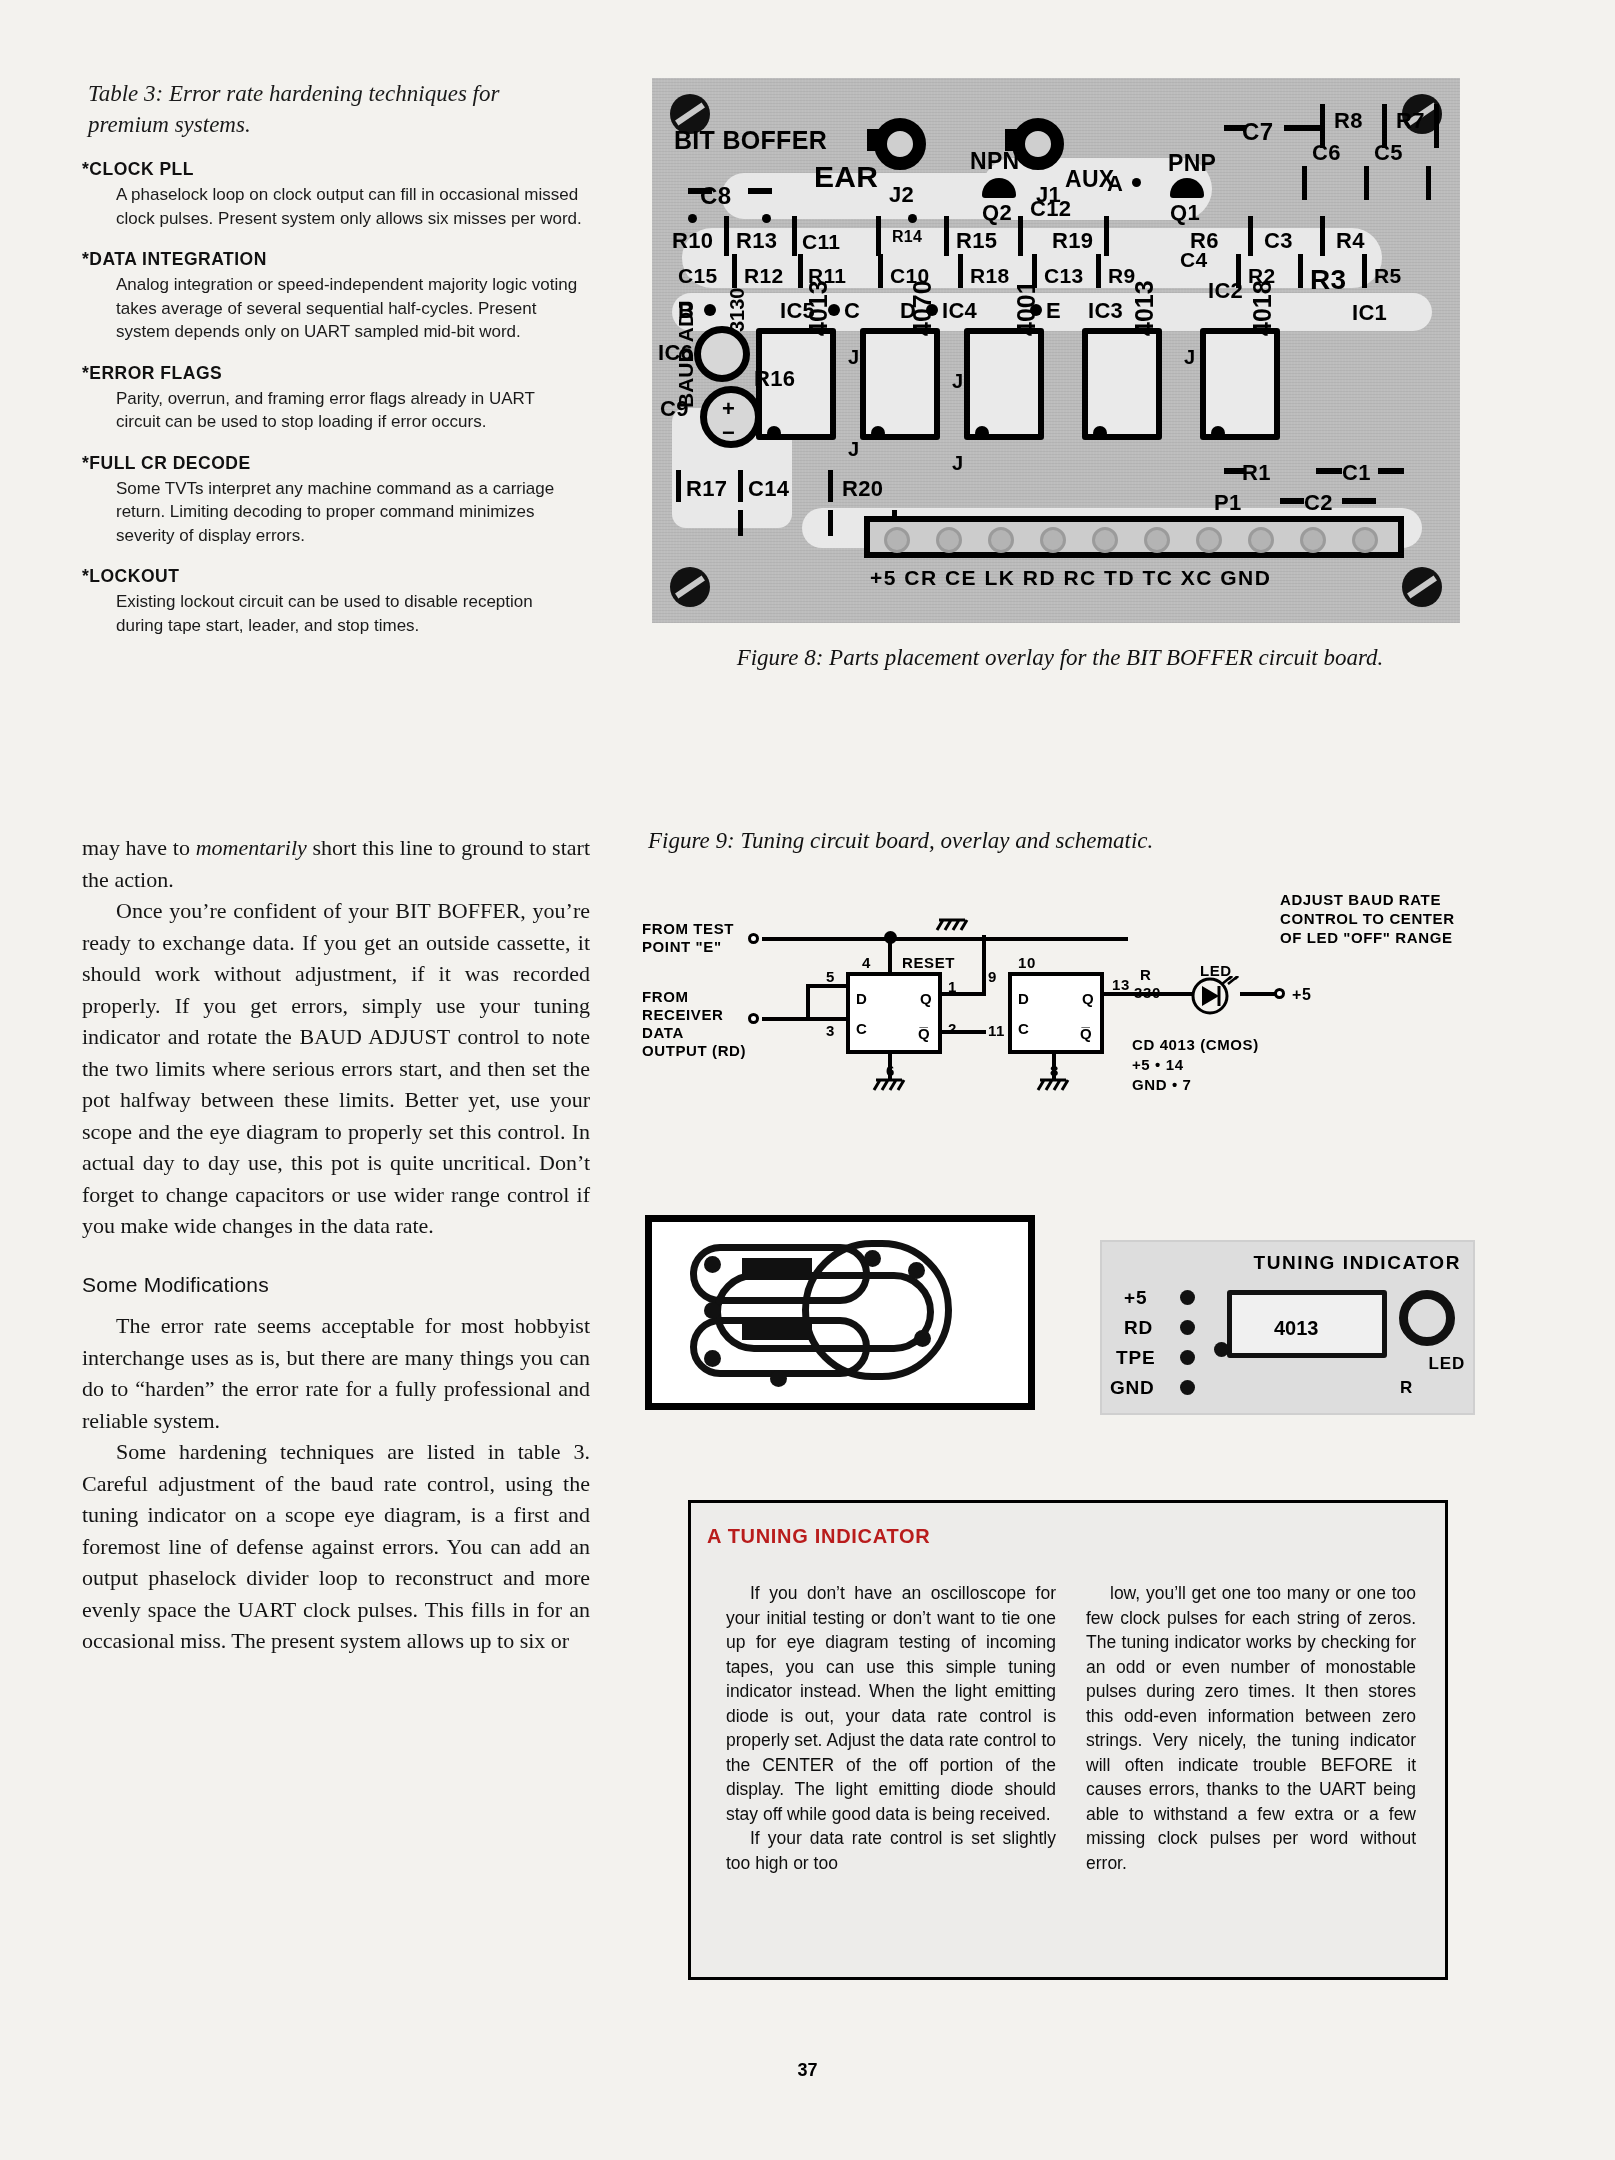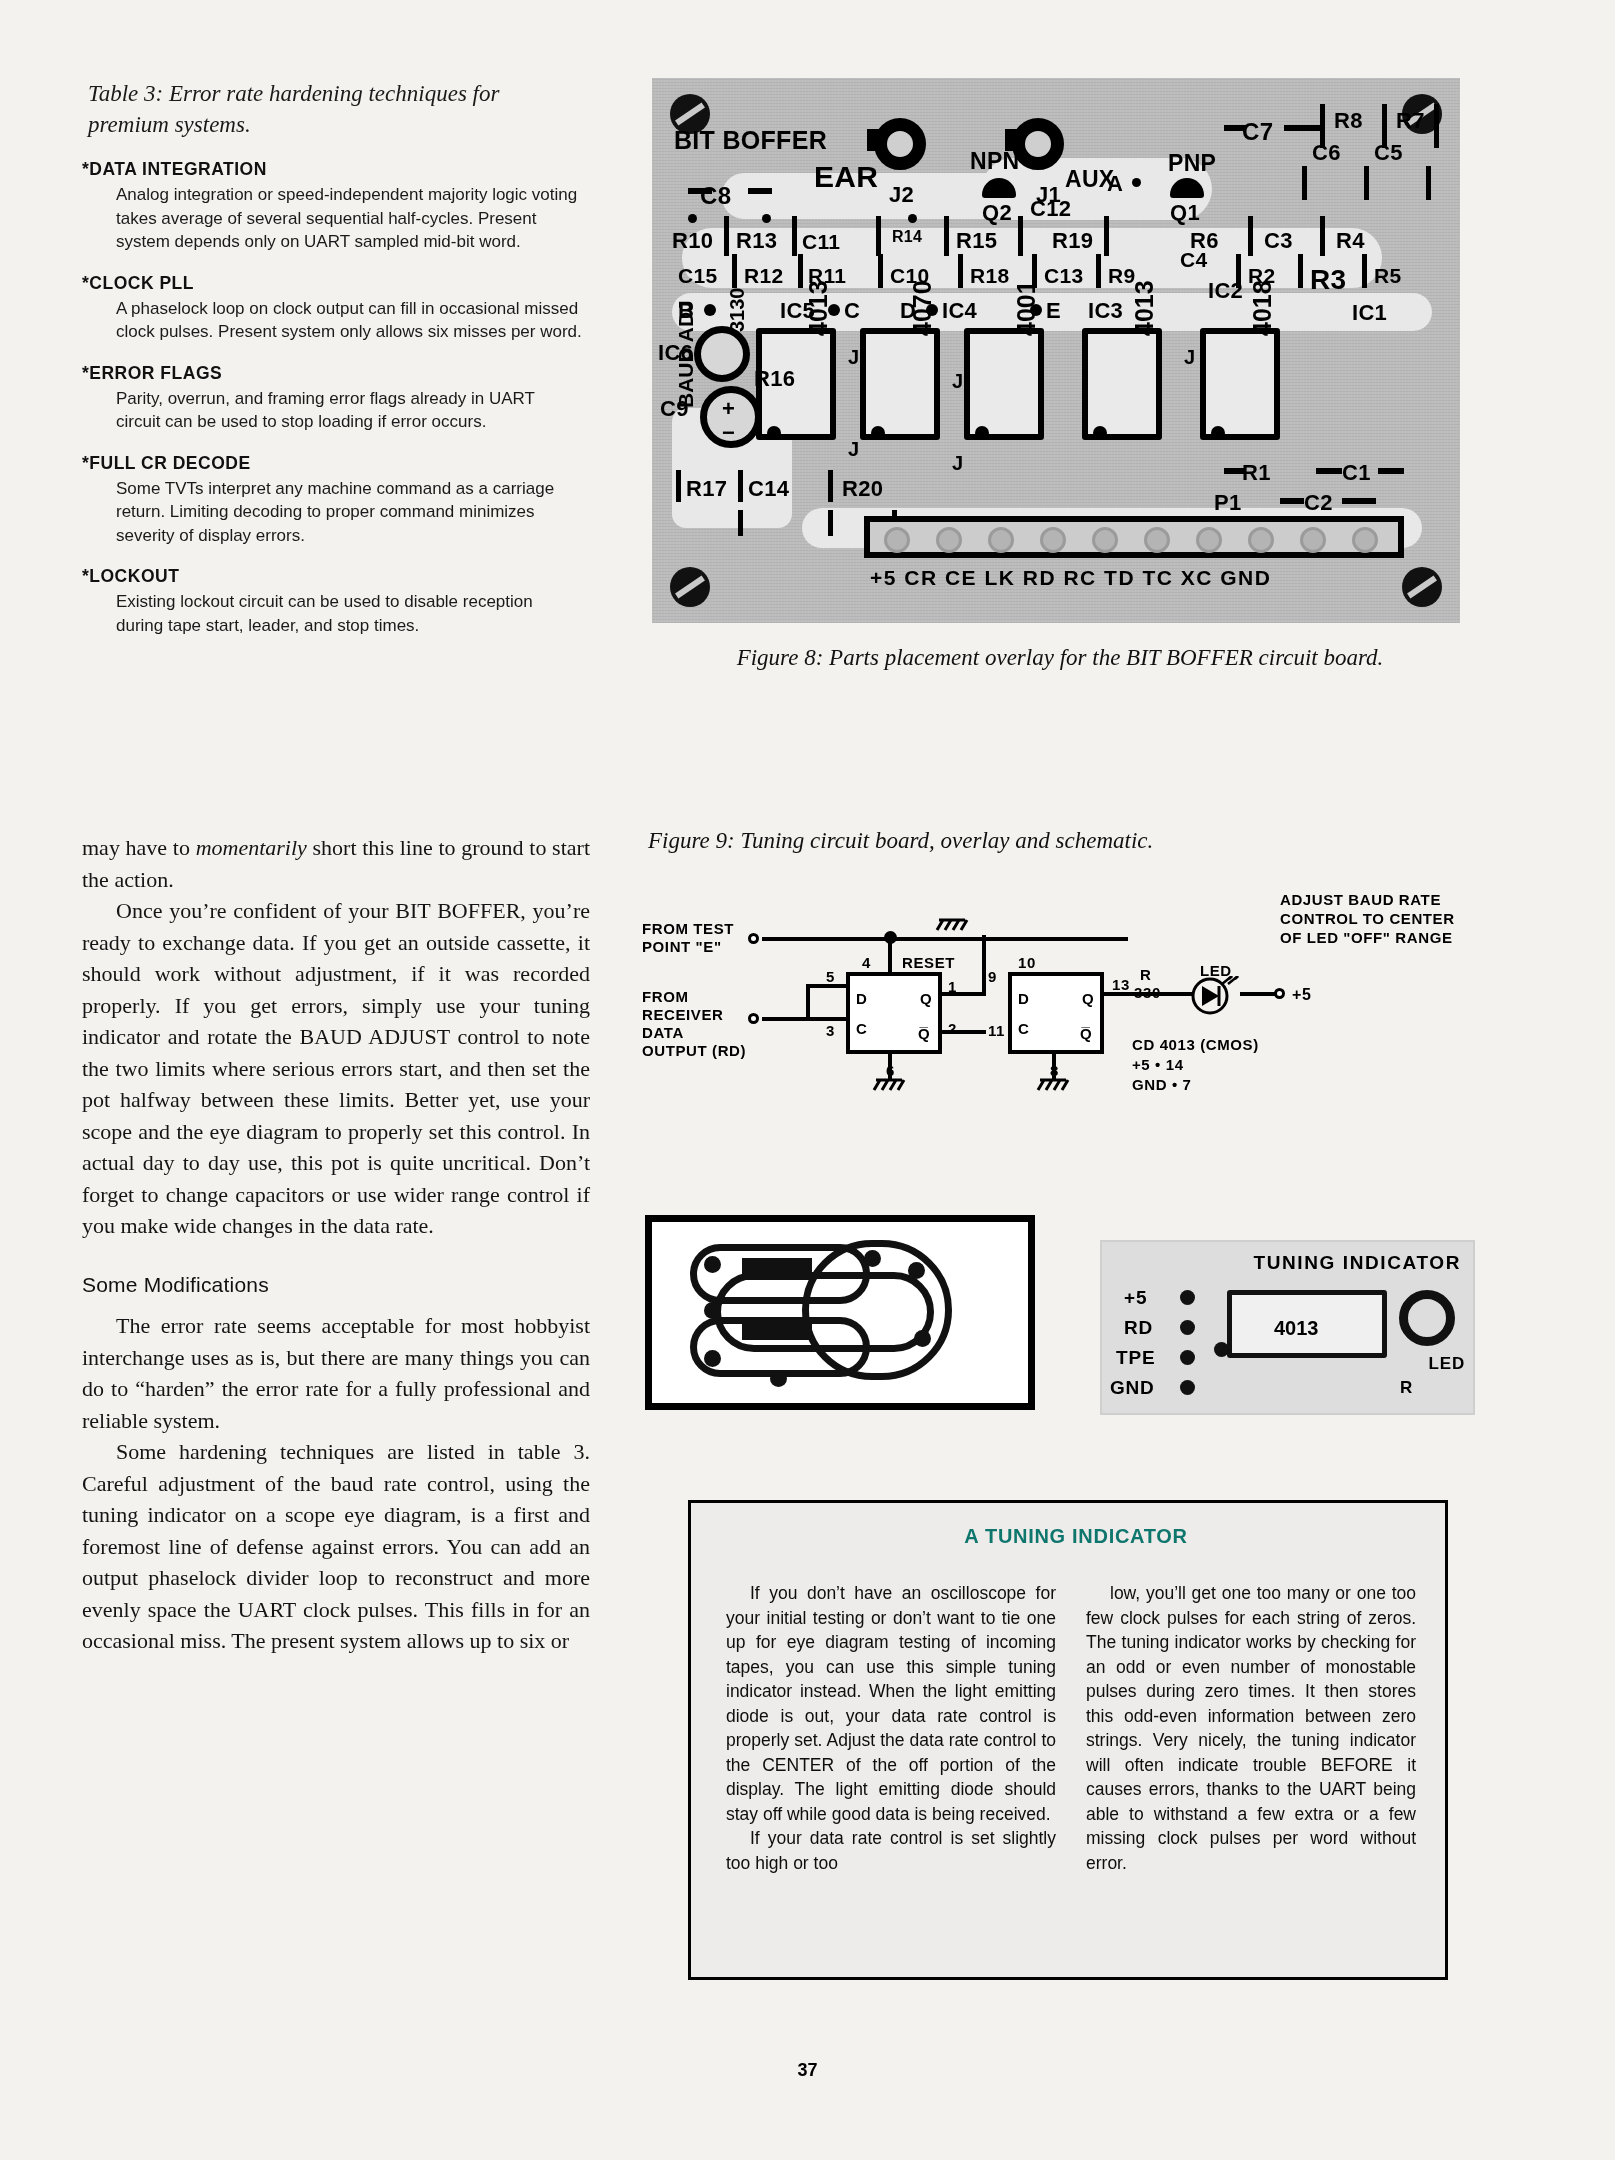--- a/index.html
+++ b/index.html
@@ -183,23 +183,23 @@
     position:absolute; right:18px; top:48px; width:56px; height:56px;
     border:9px solid #111; border-radius:50%; background:#ddd;
   }
 
   
   #sidebar-box{
     position:absolute; left:688px; top:1500px; width:760px; height:480px;
     border:3px solid #000; background:#edecea;
   }
   #sidebar-title{
-    position:absolute; left:16px; right:0; top:22px; text-align:center;
+    position:absolute; left:16px; right:0; top:22px; text-align:left;
     font-family:"Liberation Sans", sans-serif; font-weight:bold;
-    font-size:20px; letter-spacing:.7px; color:#0f766e;
+    font-size:20px; letter-spacing:.7px; color:#b91c1c;
   }
   .sb-col{
     position:absolute; top:78px; width:330px;
     font-family:"Liberation Sans", sans-serif;
     font-size:17.5px; line-height:24.5px; color:#0d0d0d;
     text-align:justify;
   }
   .sb-col p{ margin:0; text-indent:24px; }
   #sb-col1{ left:35px; }
   #sb-col2{ left:395px; }
@@ -212,26 +212,26 @@
 </style>
 </head>
 <body>
 
 <div class="page">
 
   <div id="left-col">
     <div id="table3-caption">Table 3:  Error rate hardening techniques for premium systems.</div>
 
     <div class="tbl-entry">
+      <div class="tbl-head">*CLOCK PLL</div>
+      <div class="tbl-body">A phaselock loop on clock output can fill in occasional missed clock pulses.  Present system only allows six misses per word.</div>
+    </div>
+    <div class="tbl-entry">
       <div class="tbl-head">*DATA INTEGRATION</div>
       <div class="tbl-body">Analog integration or speed-independent majority logic voting takes average of several sequential half-cycles.  Present system depends only on UART sampled mid-bit word.</div>
-    </div>
-    <div class="tbl-entry">
-      <div class="tbl-head">*CLOCK PLL</div>
-      <div class="tbl-body">A phaselock loop on clock output can fill in occasional missed clock pulses.  Present system only allows six misses per word.</div>
     </div>
     <div class="tbl-entry">
       <div class="tbl-head">*ERROR FLAGS</div>
       <div class="tbl-body">Parity, overrun, and framing error flags already in UART circuit can be used to stop loading if error occurs.</div>
     </div>
     <div class="tbl-entry">
       <div class="tbl-head">*FULL CR DECODE</div>
       <div class="tbl-body">Some TVTs interpret any machine command as a carriage return.  Limiting decoding to proper command minimizes severity of display errors.</div>
     </div>
     <div class="tbl-entry">

